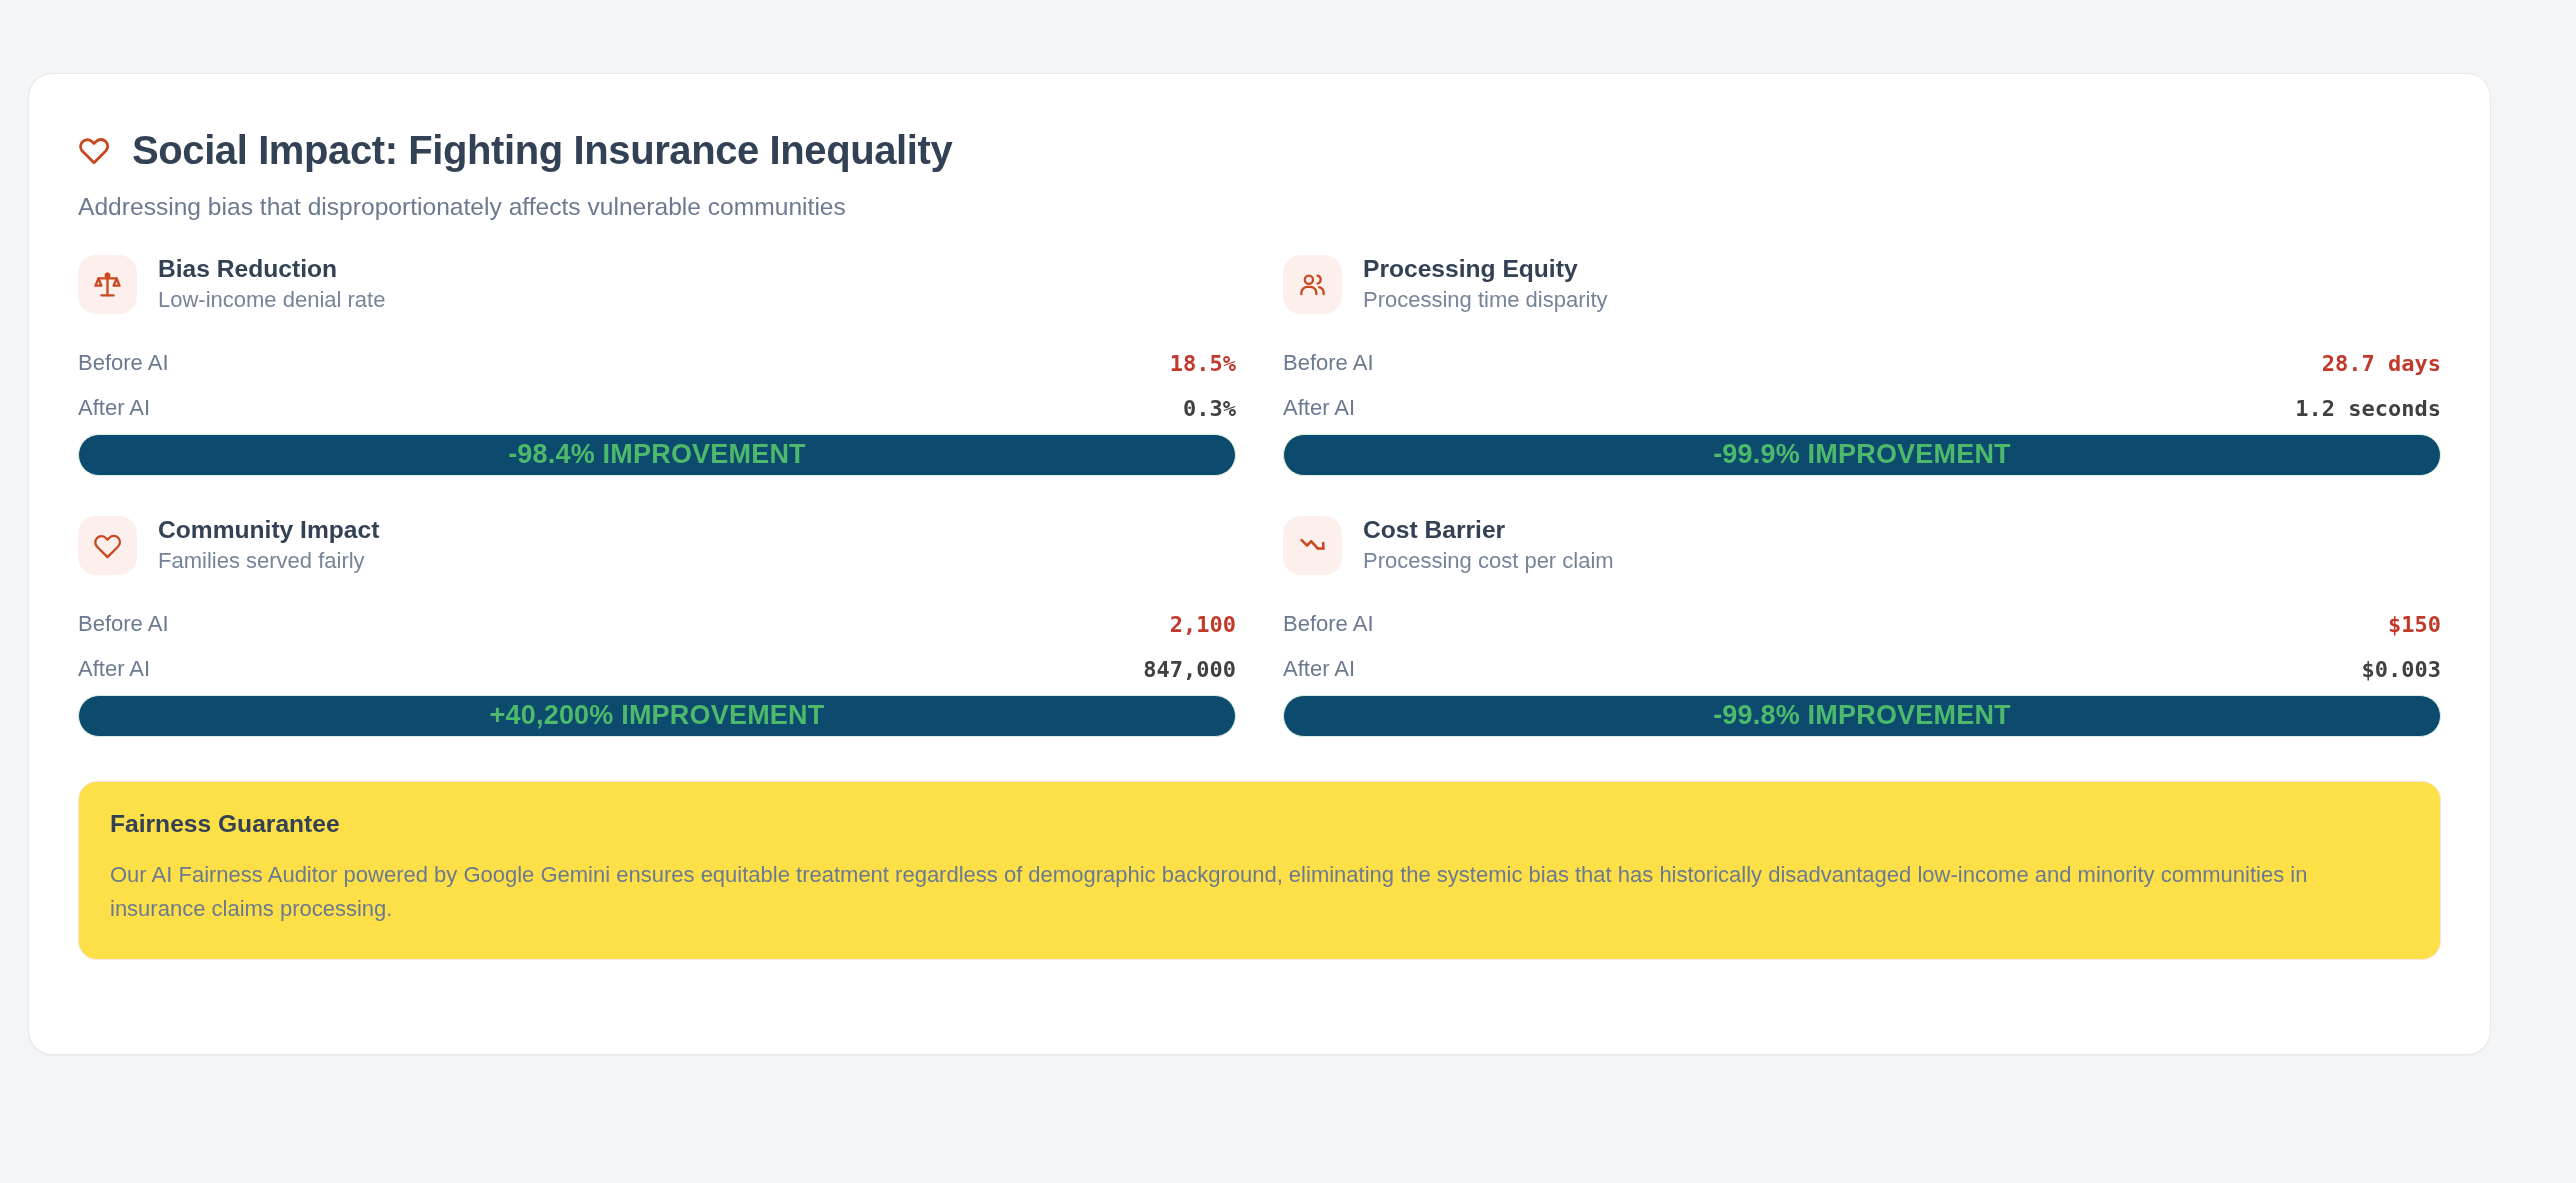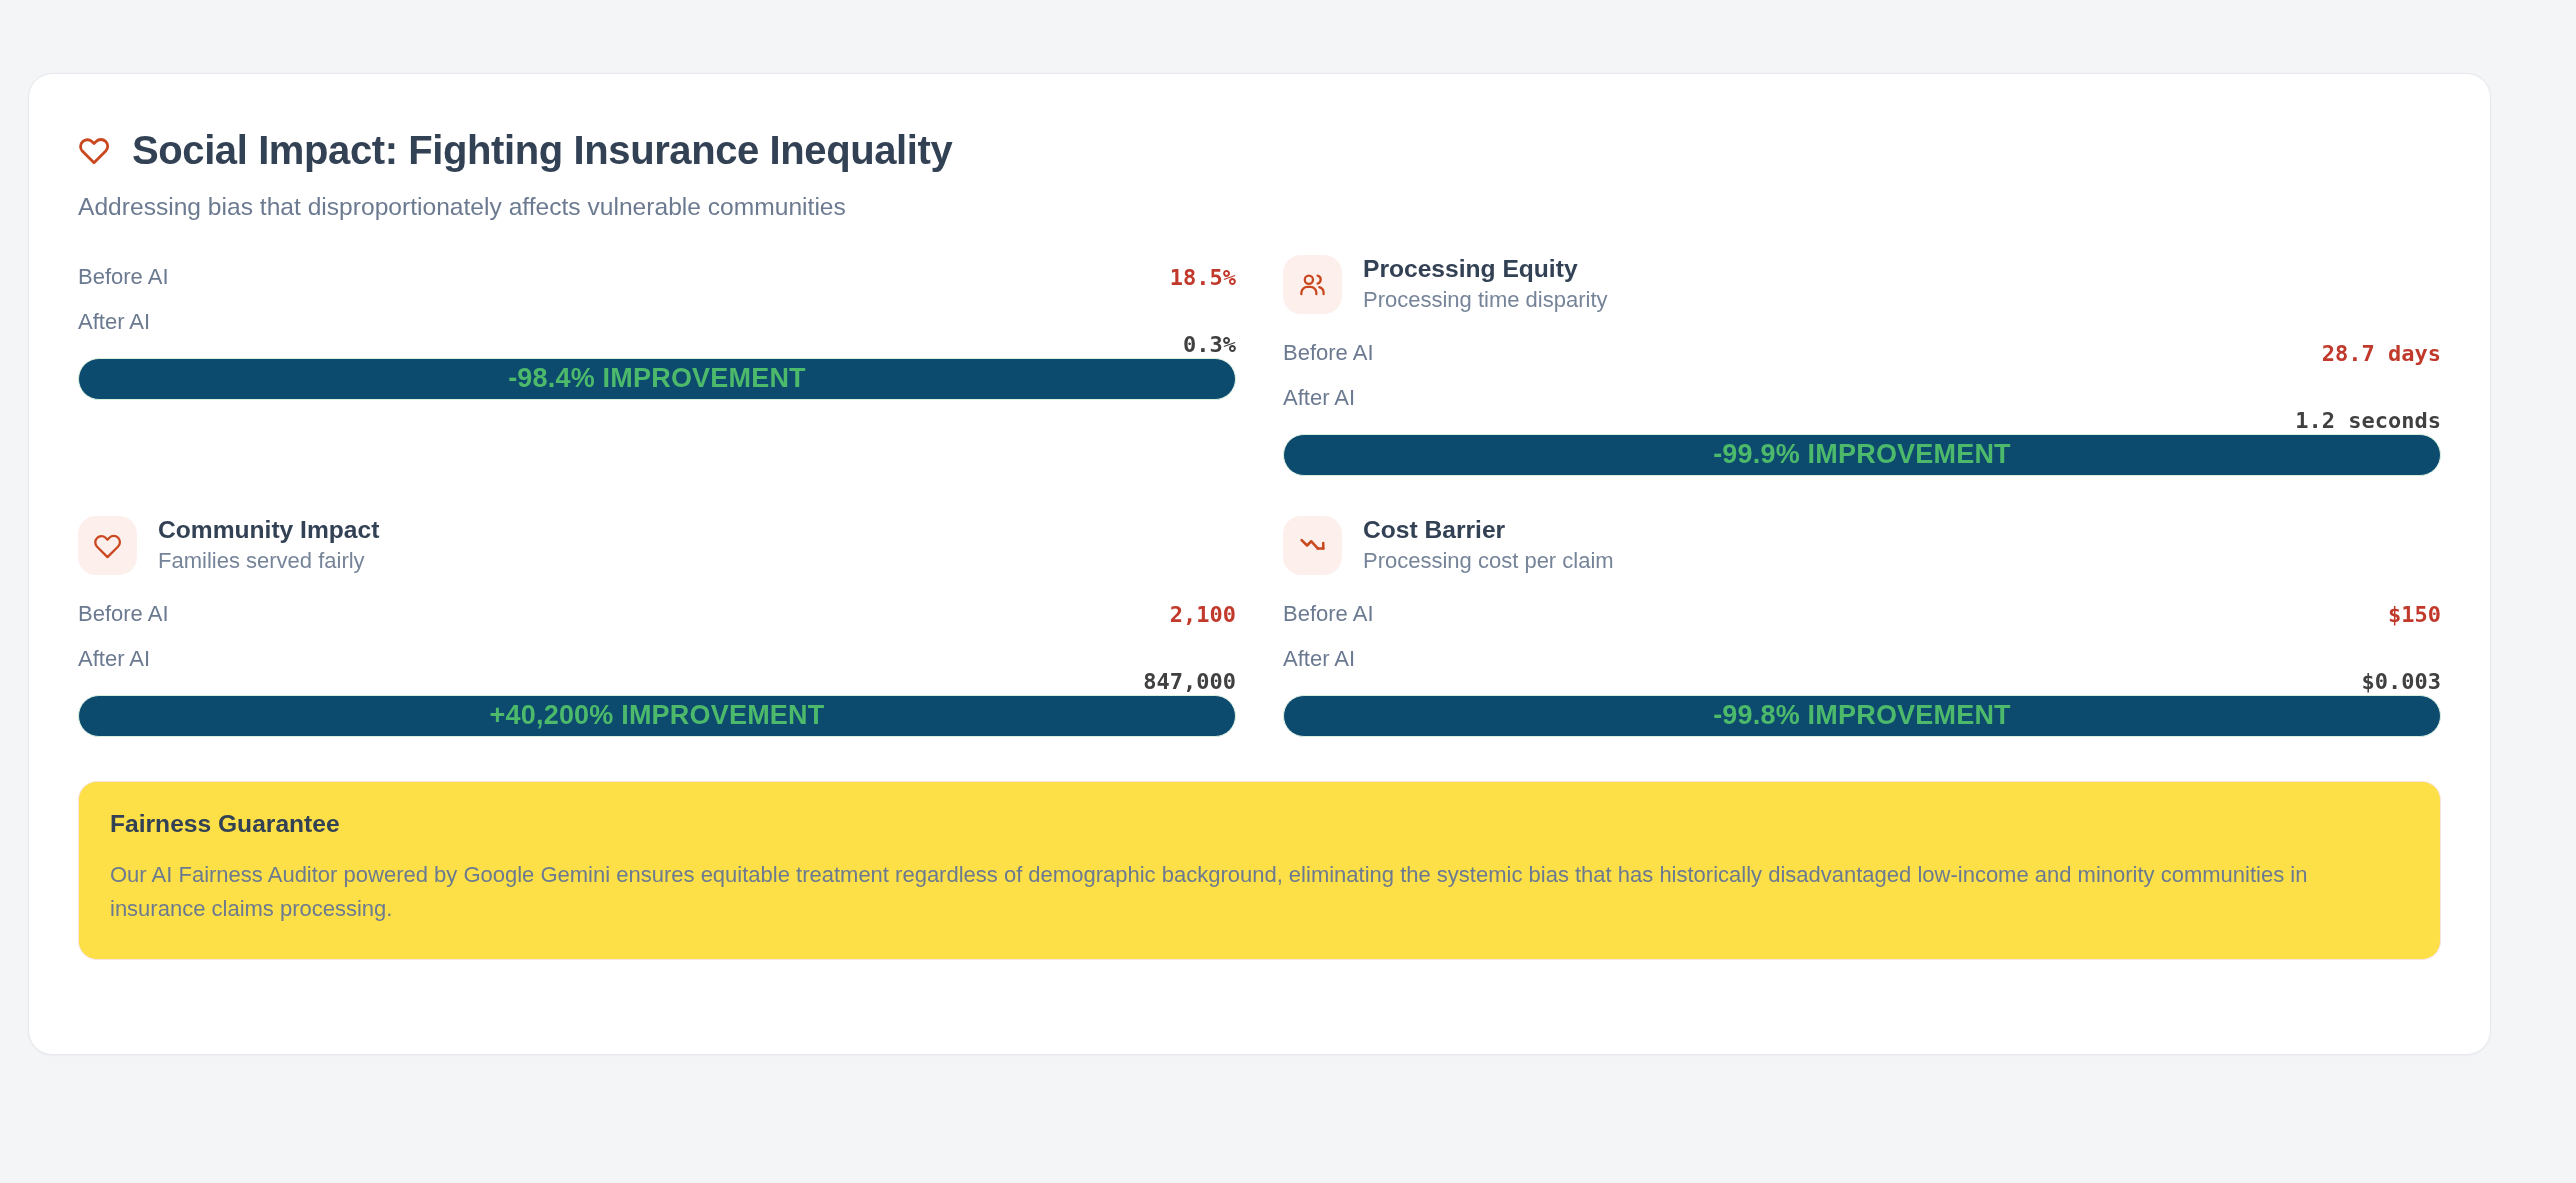--- a/index.html
+++ b/index.html
@@ -103,21 +103,21 @@
   }
 
   .metric-desc {
     font-size: 22px;
     color: #768499;
     line-height: 1.15;
   }
 
   .metric-row {
     display: flex;
-    align-items: center;
+    align-items: flex-end;
     justify-content: space-between;
     height: 45px;
   }
 
   .metric-row-label {
     font-size: 22px;
     color: #6b7a90;
   }
 
   .metric-row-value {
@@ -184,20 +184,38 @@
           </svg>
         </span>
         <span class="panel-title">Social Impact: Fighting Insurance Inequality</span>
       </div>
       <div class="panel-subtitle">Addressing bias that disproportionately affects vulnerable communities</div>
     </div>
 
     <div class="metric-grid">
 
       <div class="metric-card">
+        <div class="metric-head">
+          <span class="metric-icon-wrap">
+            <span>
+              <svg viewBox="0 0 24 24" fill="none" stroke="#c9481f" stroke-width="1.9" stroke-linecap="round" stroke-linejoin="round">
+                <path d="M12 3v18"></path>
+                <path d="M7 21h10"></path>
+                <path d="M4.5 7h15"></path>
+                <path d="M4.5 7 2 13h5z"></path>
+                <path d="M19.5 7 17 13h5z"></path>
+                <circle cx="12" cy="4.6" r="1.5"></circle>
+              </svg>
+            </span>
+          </span>
+          <span class="metric-titles">
+            <span class="metric-name">Bias Reduction</span>
+            <span class="metric-desc">Low-income denial rate</span>
+          </span>
+        </div>
         <div class="metric-row">
           <span class="metric-row-label">Before AI</span>
           <span class="metric-row-value val-before">18.5%</span>
         </div>
         <div class="metric-row">
           <span class="metric-row-label">After AI</span>
           <span class="metric-row-value val-after">0.3%</span>
         </div>
         <div class="improve-badge">-98.4% IMPROVEMENT</div>
       </div>

